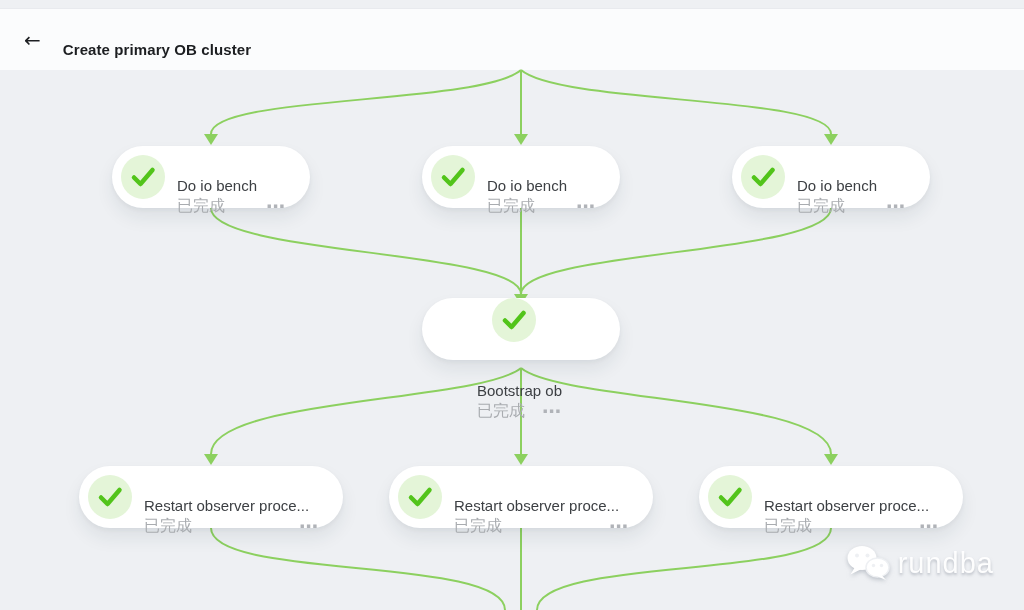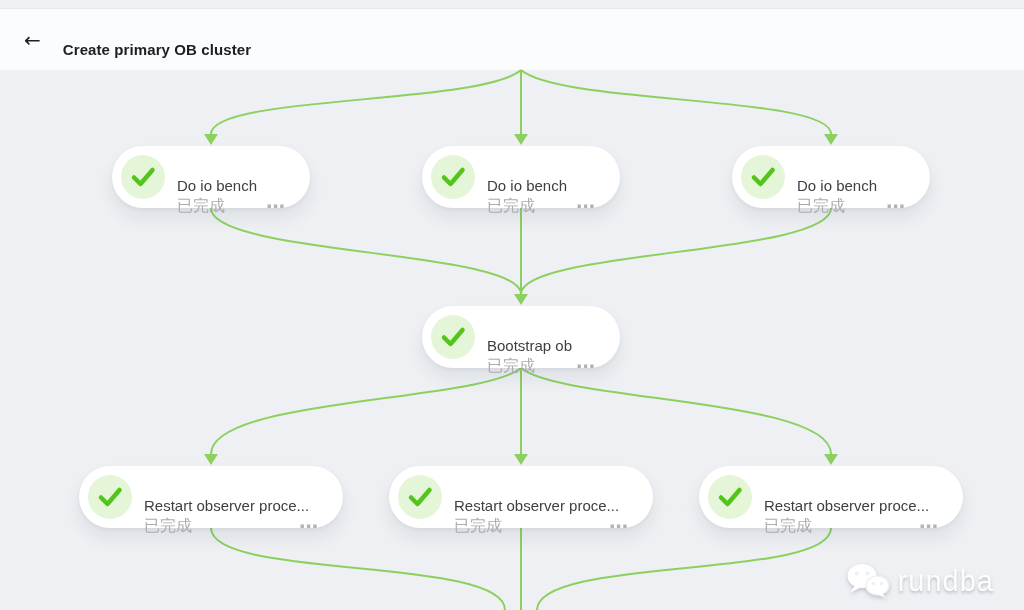--- a/index.html
+++ b/index.html
@@ -65,21 +65,21 @@
     box-shadow: 0 10px 18px rgba(31,45,61,0.08), 0 2px 4px rgba(31,45,61,0.05);
     display: flex;
     align-items: center;
     padding: 0 24px 0 9px;
     cursor: pointer;
   }
   
   .p0 { left: 112px; top:  76px; width: 198px; }
   .p1 { left: 422px; top:  76px; width: 198px; }
   .p2 { left: 732px; top:  76px; width: 198px; }
-  .p3 { left: 422px; top: 236px; width: 198px; }
+  .p3 { left: 422px; top: 228px; width: 198px; flex-direction: column; }
   .p4 { left:  79px; top: 396px; width: 264px; }
   .p5 { left: 389px; top: 396px; width: 264px; }
   .p6 { left: 699px; top: 396px; width: 264px; }
 
   .check-circle {
     flex: none;
     width: 44px; height: 44px;
     border-radius: 50%;
     background: #e4f5d8;
     display: flex;
@@ -116,21 +116,21 @@
     line-height: 10px;
     color: #b0b3b8;
     font-weight: 700;
     cursor: pointer;
     letter-spacing: 1px;
   }
 
   
   .watermark {
     position: absolute;
-    right: 30px; bottom: 10px;
+    right: 30px; bottom: 28px;
     display: flex;
     align-items: center;
     gap: 8px;
     pointer-events: none;
   }
   .watermark svg {
     filter: drop-shadow(0 2px 2px rgba(150,156,168,0.55));
   }
   .watermark-text {
     font-size: 29px;

